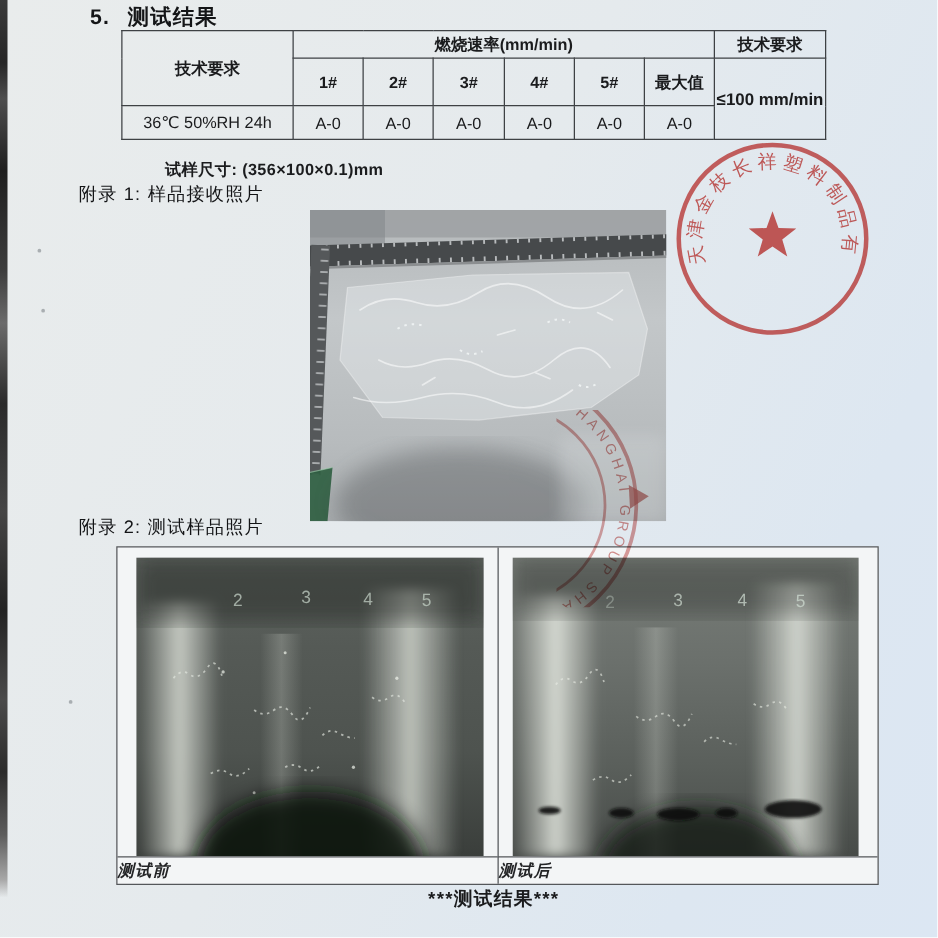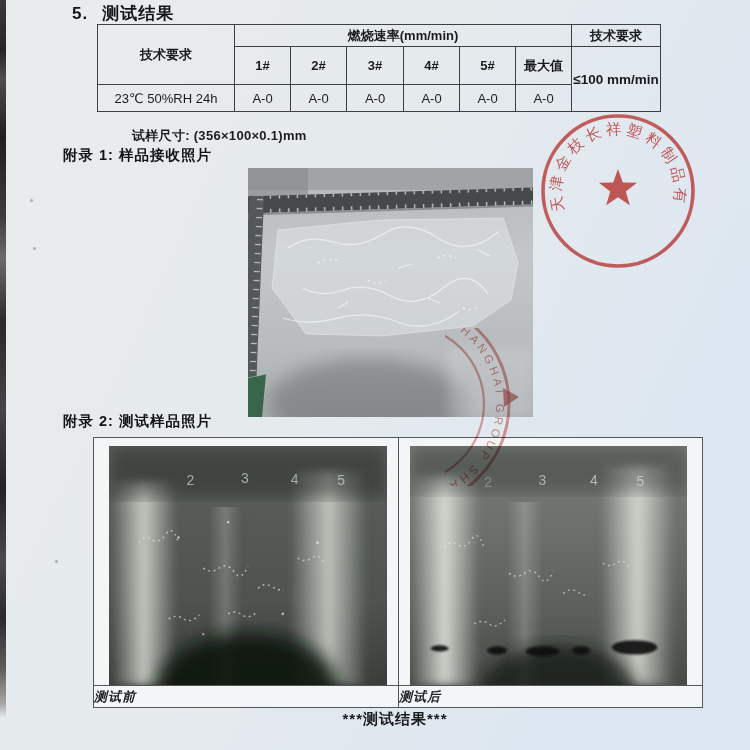--- a/index.html
+++ b/index.html
@@ -41,21 +41,21 @@
   td.h1 { height:22px; font-weight:700; }
   td.h2 { height:38px; font-weight:600; }
   td.d  { height:27px; }
   td.req { font-size:13.5px; font-weight:600; }
 
   .sample-size {
     position:absolute; left:100px; top:127px;
     font-size:13px; font-weight:600; color:#1b1c1e; letter-spacing:.3px;margin-left:32px;
   }
   .appendix-label {
-    position:absolute; left:63px; font-size:14.5px; font-weight:bold;
+    position:absolute; left:63px; font-size:14.5px; font-weight:normal;
     color:#131416; letter-spacing:1px;
   }
   .appendix-1 { top:146px; }
   .appendix-2 { top:412px; }
 
   .photo-receive {
     position:absolute; left:248px; top:168px; width:285px; height:249px; z-index:1;
   }
   .photo-receive svg { display:block; width:100%; height:100%; }
 
@@ -123,21 +123,21 @@
     <tr>
       <td class="h2">1#</td>
       <td class="h2">2#</td>
       <td class="h2">3#</td>
       <td class="h2">4#</td>
       <td class="h2">5#</td>
       <td class="h2">最大值</td>
       <td class="req" rowspan="2">≤100 mm/min</td>
     </tr>
     <tr>
-      <td class="d">23℃ 50%RH  24h</td>
+      <td class="d">36℃ 50%RH  24h</td>
       <td class="d">A-0</td>
       <td class="d">A-0</td>
       <td class="d">A-0</td>
       <td class="d">A-0</td>
       <td class="d">A-0</td>
       <td class="d">A-0</td>
     </tr>
   </tbody>
     </table>
 

